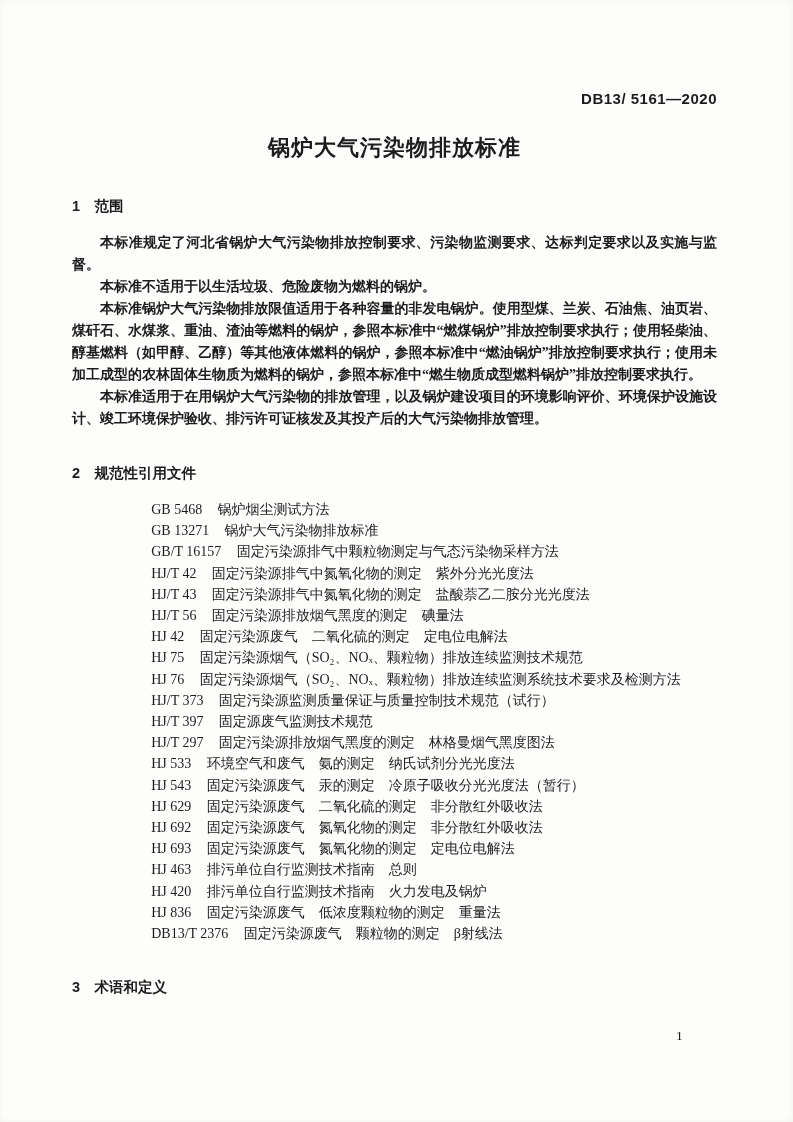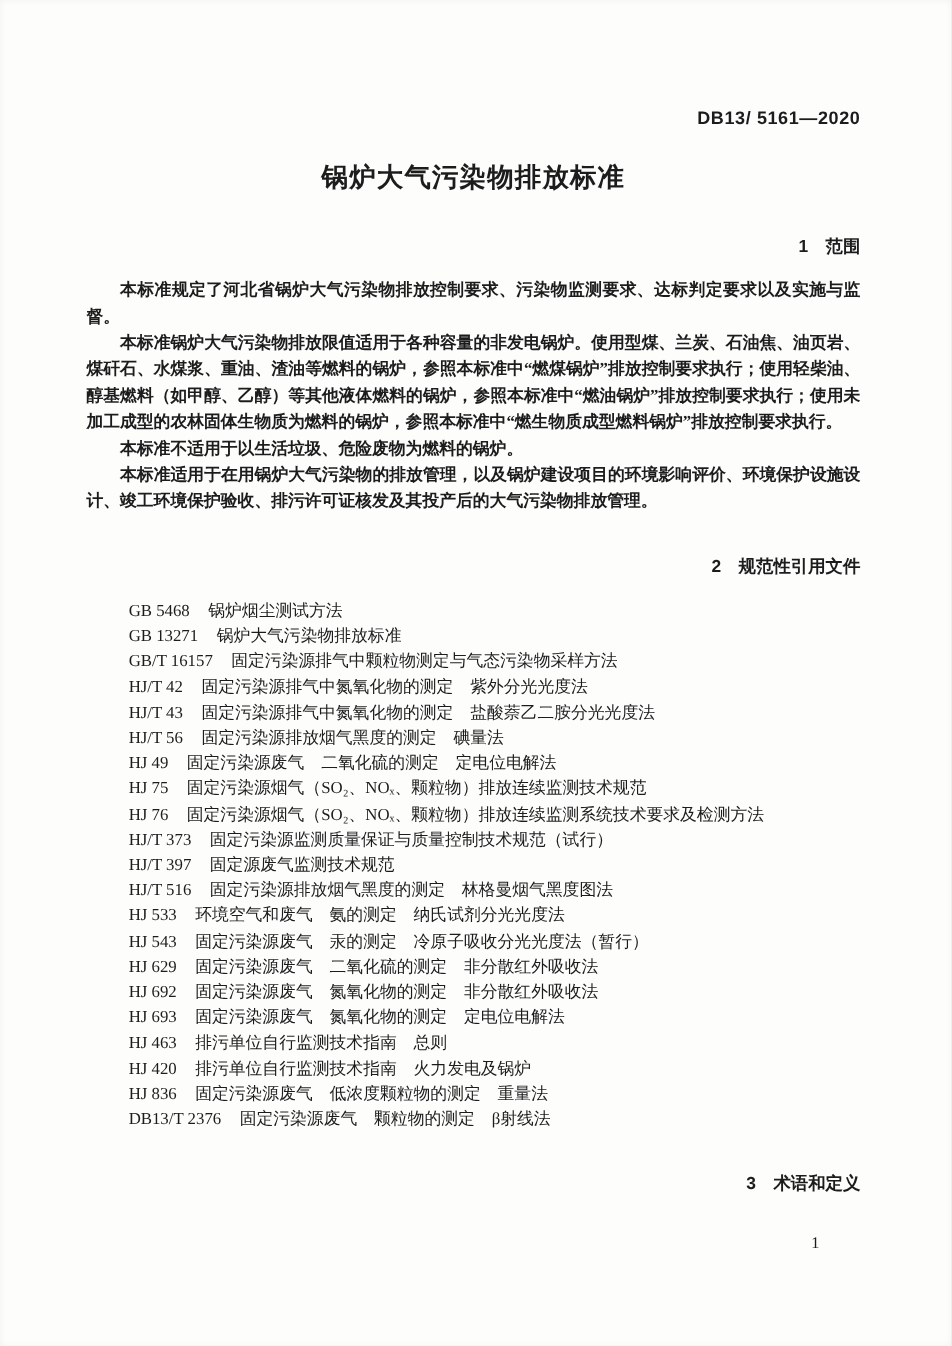--- a/index.html
+++ b/index.html
@@ -32,39 +32,39 @@
     font-size: 22px;
     line-height: 30px;
     letter-spacing: 1px;
   }
   h2.section-heading {
     margin: 33px 0 16px 0;
     font-family: "Liberation Sans", "DejaVu Sans", sans-serif;
     font-weight: bold;
     font-size: 14.5px;
     line-height: 20px;
-    text-align: right;
   }
   .body-text p {
     margin: 0;
     font-size: 14px;
     line-height: 22px;
     text-align: justify;
     text-indent: 2em;
     font-weight: bold;
   }
   ol.ref-list {
     list-style: none;
     margin: 6px 0 0 0;
     padding: 0 0 0 2.2em;
   }
   ol.ref-list li {
     font-size: 14px;
     line-height: 21.2px;
     white-space: nowrap;
+    margin-left: 44px;
   }
   .ref-code { margin-right: 1.1em; }
   .page-number {
     position: absolute;
     left: 676px;
     top: 1028px;
     font-size: 13.5px;
     line-height: 16px;
   }
 </style>
@@ -74,22 +74,22 @@
 <div class="page">
 
   <div class="doc-code">DB13/ 5161—2020</div>
 
   <h1 class="doc-title">锅炉大气污染物排放标准</h1>
 
   <section>
     <h2 class="section-heading">1　范围</h2>
     <div class="body-text">
       <p>本标准规定了河北省锅炉大气污染物排放控制要求、污染物监测要求、达标判定要求以及实施与监督。</p>
+      <p>本标准不适用于以生活垃圾、危险废物为燃料的锅炉。</p>
       <p>本标准锅炉大气污染物排放限值适用于各种容量的非发电锅炉。使用型煤、兰炭、石油焦、油页岩、煤矸石、水煤浆、重油、渣油等燃料的锅炉，参照本标准中“燃煤锅炉”排放控制要求执行；使用轻柴油、醇基燃料（如甲醇、乙醇）等其他液体燃料的锅炉，参照本标准中“燃油锅炉”排放控制要求执行；使用未加工成型的农林固体生物质为燃料的锅炉，参照本标准中“燃生物质成型燃料锅炉”排放控制要求执行。</p>
-      <p>本标准不适用于以生活垃圾、危险废物为燃料的锅炉。</p>
       <p>本标准适用于在用锅炉大气污染物的排放管理，以及锅炉建设项目的环境影响评价、环境保护设施设计、竣工环境保护验收、排污许可证核发及其投产后的大气污染物排放管理。</p>
     </div>
   </section>
 
   <section>
     <h2 class="section-heading">2　规范性引用文件</h2>
     <ol class="ref-list">
         <li>
         <span class="ref-code">GB 5468</span><span class="ref-title">锅炉烟尘测试方法</span>
       </li>
@@ -102,36 +102,36 @@
         <li>
         <span class="ref-code">HJ/T 42</span><span class="ref-title">固定污染源排气中氮氧化物的测定　紫外分光光度法</span>
       </li>
         <li>
         <span class="ref-code">HJ/T 43</span><span class="ref-title">固定污染源排气中氮氧化物的测定　盐酸萘乙二胺分光光度法</span>
       </li>
         <li>
         <span class="ref-code">HJ/T 56</span><span class="ref-title">固定污染源排放烟气黑度的测定　碘量法</span>
       </li>
         <li>
-        <span class="ref-code">HJ 49</span><span class="ref-title">固定污染源废气　二氧化硫的测定　定电位电解法</span>
+        <span class="ref-code">HJ 42</span><span class="ref-title">固定污染源废气　二氧化硫的测定　定电位电解法</span>
       </li>
         <li>
         <span class="ref-code">HJ 75</span><span class="ref-title">固定污染源烟气（SO₂、NOₓ、颗粒物）排放连续监测技术规范</span>
       </li>
         <li>
         <span class="ref-code">HJ 76</span><span class="ref-title">固定污染源烟气（SO₂、NOₓ、颗粒物）排放连续监测系统技术要求及检测方法</span>
       </li>
         <li>
         <span class="ref-code">HJ/T 373</span><span class="ref-title">固定污染源监测质量保证与质量控制技术规范（试行）</span>
       </li>
         <li>
         <span class="ref-code">HJ/T 397</span><span class="ref-title">固定源废气监测技术规范</span>
       </li>
         <li>
-        <span class="ref-code">HJ/T 516</span><span class="ref-title">固定污染源排放烟气黑度的测定　林格曼烟气黑度图法</span>
+        <span class="ref-code">HJ/T 297</span><span class="ref-title">固定污染源排放烟气黑度的测定　林格曼烟气黑度图法</span>
       </li>
         <li>
         <span class="ref-code">HJ 533</span><span class="ref-title">环境空气和废气　氨的测定　纳氏试剂分光光度法</span>
       </li>
         <li>
         <span class="ref-code">HJ 543</span><span class="ref-title">固定污染源废气　汞的测定　冷原子吸收分光光度法（暂行）</span>
       </li>
         <li>
         <span class="ref-code">HJ 629</span><span class="ref-title">固定污染源废气　二氧化硫的测定　非分散红外吸收法</span>
       </li>

